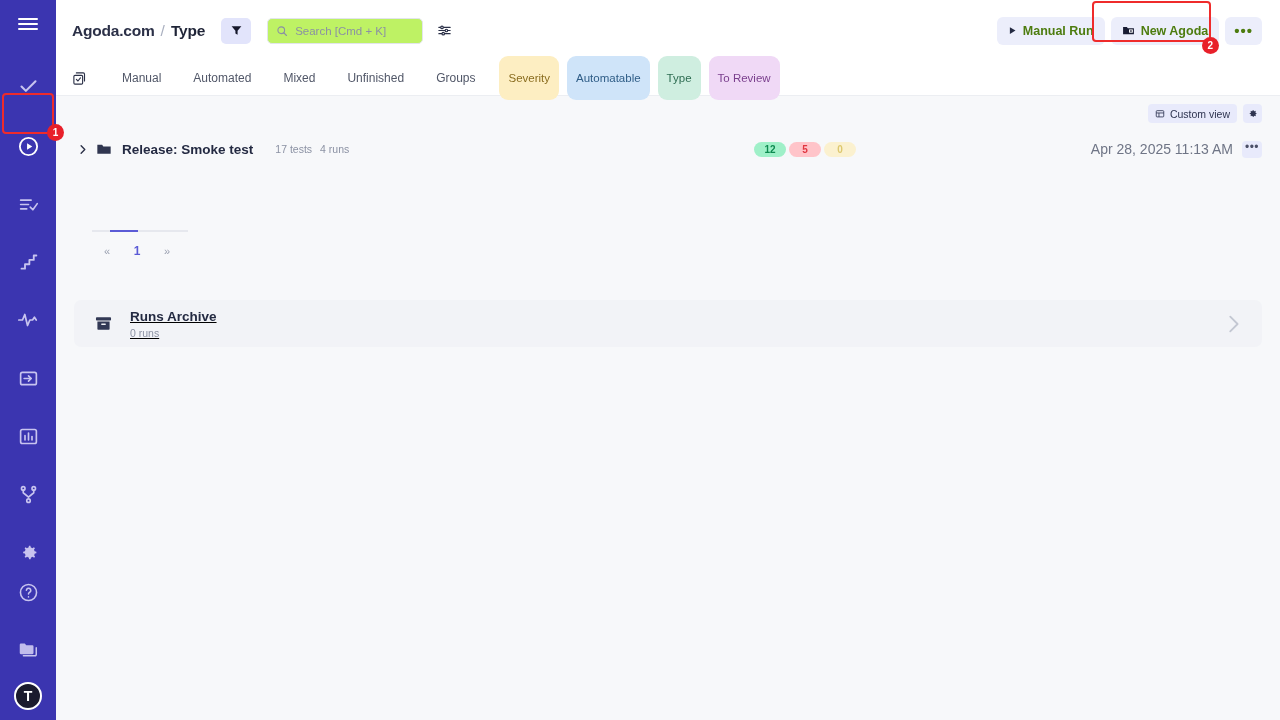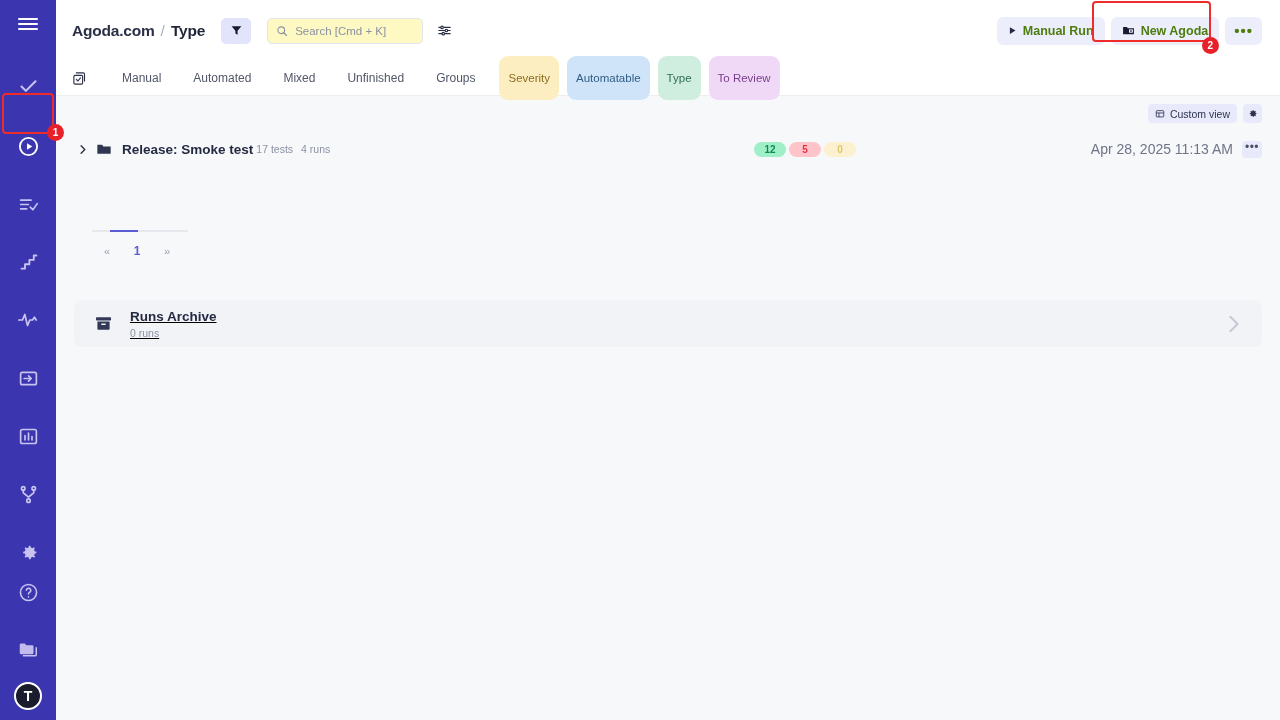--- a/index.html
+++ b/index.html
@@ -71,21 +71,21 @@
   .crumb-cur { font-size: 15.5px; font-weight: 700; color: #1f2437; letter-spacing: -0.2px; }
   .crumb-root { color:#2b3047; }
 
   .filter-btn {
     width: 30px; height: 26px; border-radius: 5px; background: #e2e4fb;
     display: flex; align-items: center; justify-content: center;
     margin-left: 16px; cursor: pointer;
   }
   .search-box {
     margin-left: 16px; width: 156px; height: 26px; border: 1px solid #e2e5ec;
-    border-radius: 5px; background: #fef9c3; display: flex; align-items: center;
+    border-radius: 5px; background: #bef264; display: flex; align-items: center;
     padding: 0 8px; gap: 7px; cursor: text;
   }
   .search-box input {
     border: none; outline: none; font-size: 11.5px; color: #6b7184;
     font-family: "Liberation Sans", sans-serif; width: 100%; background: transparent;
   }
   .search-box input::placeholder { color: #8b91a3; }
   .sliders-btn { margin-left: 14px; display: flex; align-items: center; cursor: pointer; color:#2b3047; }
 
   .top-actions { margin-left: auto; display: flex; align-items: center; gap: 6px; position: relative; }
@@ -134,21 +134,21 @@
     display: flex; align-items: center; justify-content: center; cursor: pointer; color:#2e3450;
   }
 
   .grouprow {
     height: 34px; display: flex; align-items: center; margin-top: 9px;
     position: relative; cursor: pointer;
   }
   .chev { width: 16px; display: flex; align-items: center; justify-content: center; color: #2b3047; cursor: pointer; }
   .folder-ic { margin-left: 6px; display: flex; align-items: center; color: #303650; }
   .grp-title { font-size: 13.5px; font-weight: 700; color: #242a42; margin-left: 10px; white-space: nowrap; }
-  .grp-meta { font-size: 10.5px; color: #8b91a3; margin-left: 3px; }
+  .grp-meta { font-size: 10.5px; color: #8b91a3; margin-left: 22px; }
   .grp-meta.second { margin-left: 8px; }
 
   .pills { position: absolute; left: 680px; display: flex; gap: 3px; }
   .pill {
     min-width: 32px; height: 15px; border-radius: 8px; font-size: 10px;
     font-weight: 700; display: flex; align-items: center; justify-content: center;
   }
   .pill.green { background: #9ff0c8; color: #0e8a50; }
   .pill.red { background: #ffc4c9; color: #e03741; }
   .pill.yellow { background: #fbf1cf; color: #ddc86f; }

